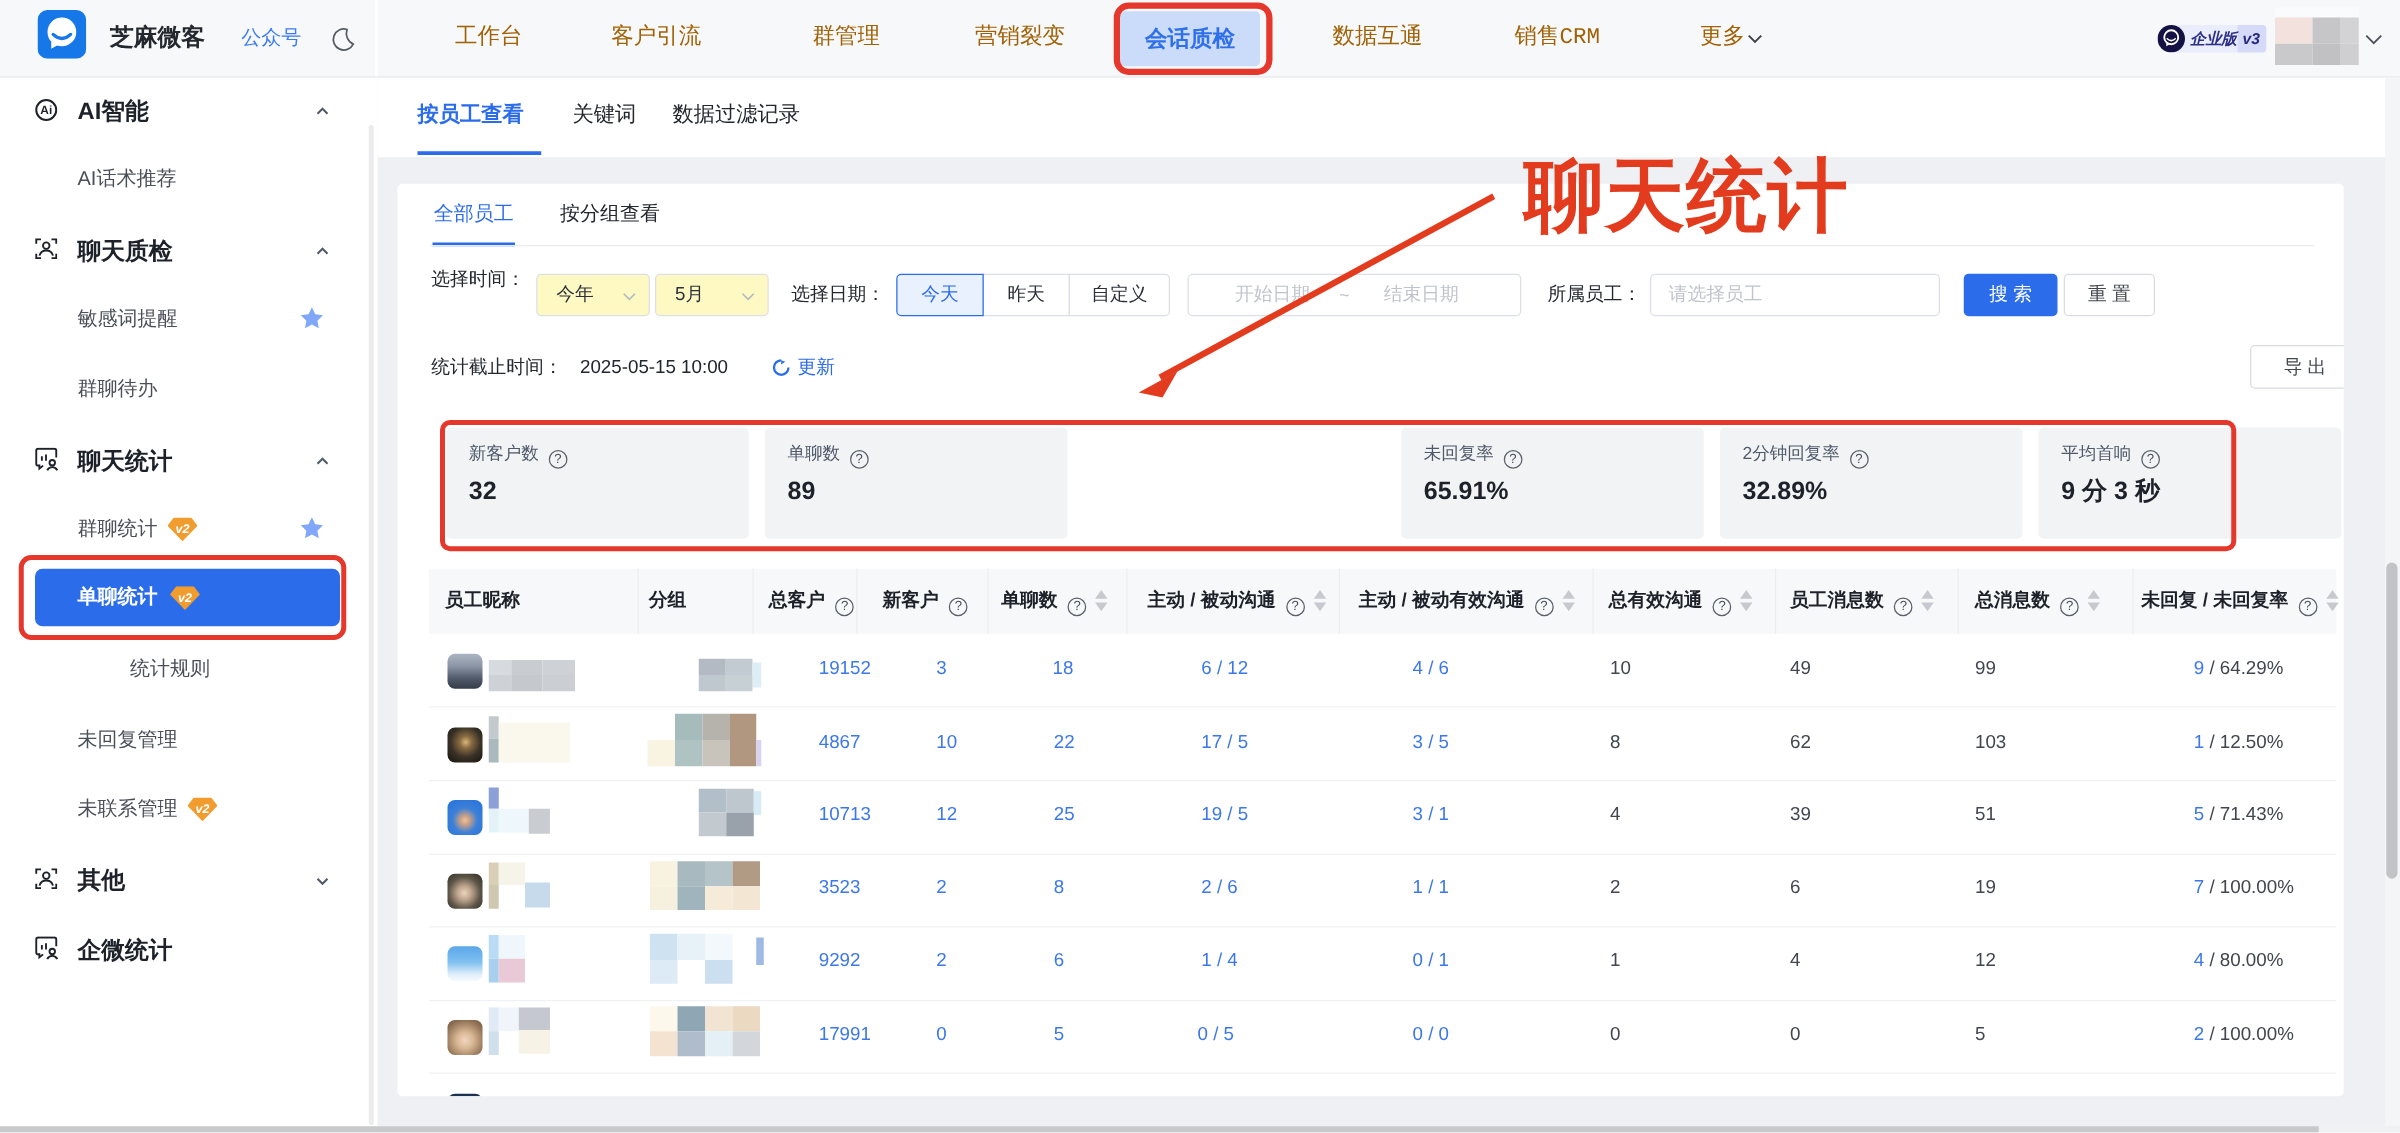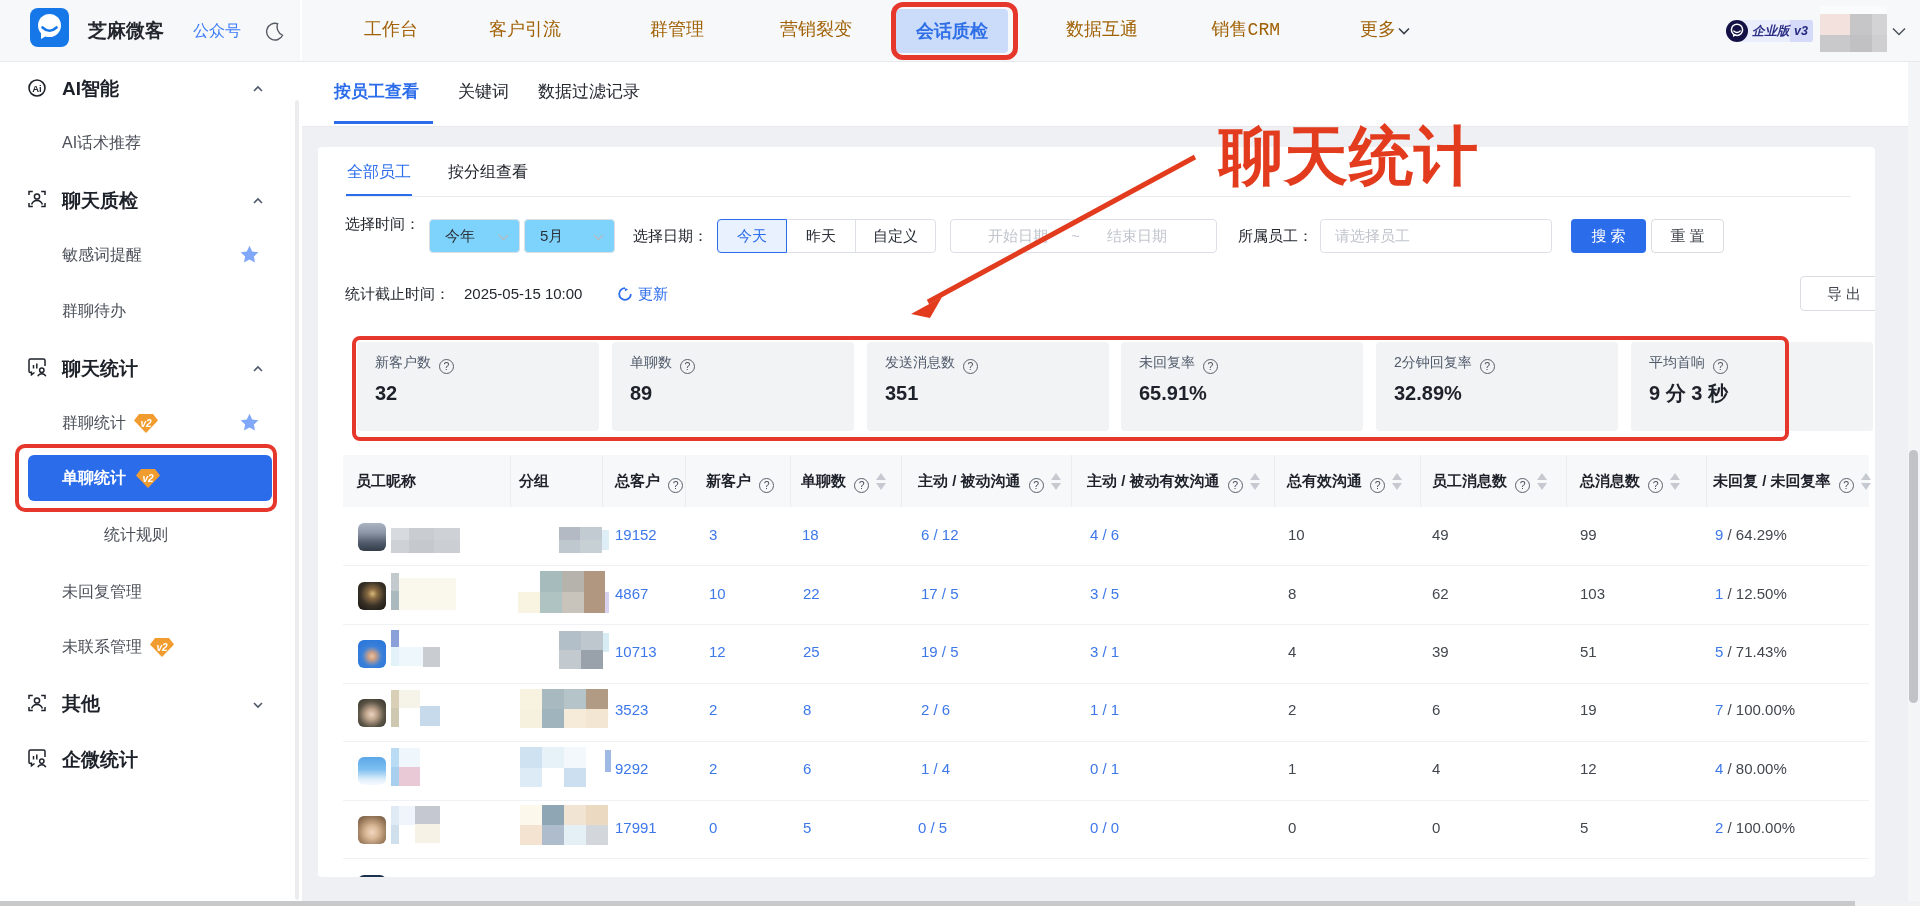--- a/index.html
+++ b/index.html
@@ -22,24 +22,24 @@
   .statlabel { position:absolute; left:18px; top:9px; font-size:14px; color:#4e5969; line-height:22px; }
   .statvalue { position:absolute; left:18px; top:36px; font-size:20px; font-weight:bold; color:#1d2129; line-height:30px; }
   .qicon { display:inline-block; width:15px; height:15px; border:1.2px solid #5a616b; border-radius:50%; font-size:10.5px; line-height:12.5px; text-align:center; color:#474e58; vertical-align:-2.5px; margin-left:4px; font-weight:normal; }
   .sorters { display:inline-block; width:11px; height:17px; position:relative; vertical-align:-3.5px; margin-left:7px; }
   .sorters i { position:absolute; left:0; width:0; height:0; border-left:5.5px solid transparent; border-right:5.5px solid transparent; }
   .sorters .up { top:0; border-bottom:7px solid #c6cad0; }
   .sorters .dn { bottom:0; border-top:7px solid #c6cad0; }
   .hcell { position:absolute; top:0; height:52px; line-height:52px; font-size:15px; color:#1d2129; font-weight:600; white-space:nowrap; }
   .vline { position:absolute; top:0; width:1px; height:52px; background:#ebedef; }
   .rownum { position:absolute; font-size:15px; white-space:nowrap; }
-  .blue { color:#3d78e9; }
+  .blue { color:#3d78e9;margin-left:40px; }
   .dark { color:#42464e; }
   .btn { position:absolute; border-radius:4px; font-size:15px; text-align:center; }
-  .selbox { position:absolute; top:219px; height:34px; border:1px solid #dcdfe6; border-radius:4px; background:#7dd3fc; }
+  .selbox { position:absolute; top:219px; height:34px; border:1px solid #dcdfe6; border-radius:4px; background:#fef9c3; }
   .selbox .txt { position:absolute; left:15px; top:0; line-height:32px; font-size:15px; color:#2b313a; }
   .mosaic { position:absolute; }
   .mosaic div { position:absolute; }
   .avatar { position:absolute; width:28px; height:28px; border-radius:6px; }
 </style>
 </head>
 <body>
 
 <div id="topbar">
   <svg class="abs" style="left:30px;top:8px" width="39" height="39" viewBox="0 0 39 39">
@@ -236,24 +236,20 @@
   <div class="abs" style="left:320px;top:133px;height:28px;line-height:28px;font-size:15px;color:#2b6cea;">更新</div>
   <div class="btn" style="left:1482px;top:129px;width:88px;height:35px;background:#fff;border:1px solid #d9dce1;color:#42464e;line-height:33px;">导 出</div>
 
   <div class="statcard" style="left:39px;width:242px;">
       <div class="statlabel">新客户数 <span class="qicon">?</span></div>
       <div class="statvalue">32</div>
     </div>
   <div class="statcard" style="left:294px;width:242px;">
       <div class="statlabel">单聊数 <span class="qicon">?</span></div>
       <div class="statvalue">89</div>
-    </div>
-  <div class="statcard" style="left:549px;width:242px;">
-      <div class="statlabel">发送消息数 <span class="qicon">?</span></div>
-      <div class="statvalue">351</div>
     </div>
   <div class="statcard" style="left:803px;width:242px;">
       <div class="statlabel">未回复率 <span class="qicon">?</span></div>
       <div class="statvalue">65.91%</div>
     </div>
   <div class="statcard" style="left:1058px;width:242px;">
       <div class="statlabel">2分钟回复率 <span class="qicon">?</span></div>
       <div class="statvalue">32.89%</div>
     </div>
   <div class="statcard" style="left:1313px;width:242px;">

